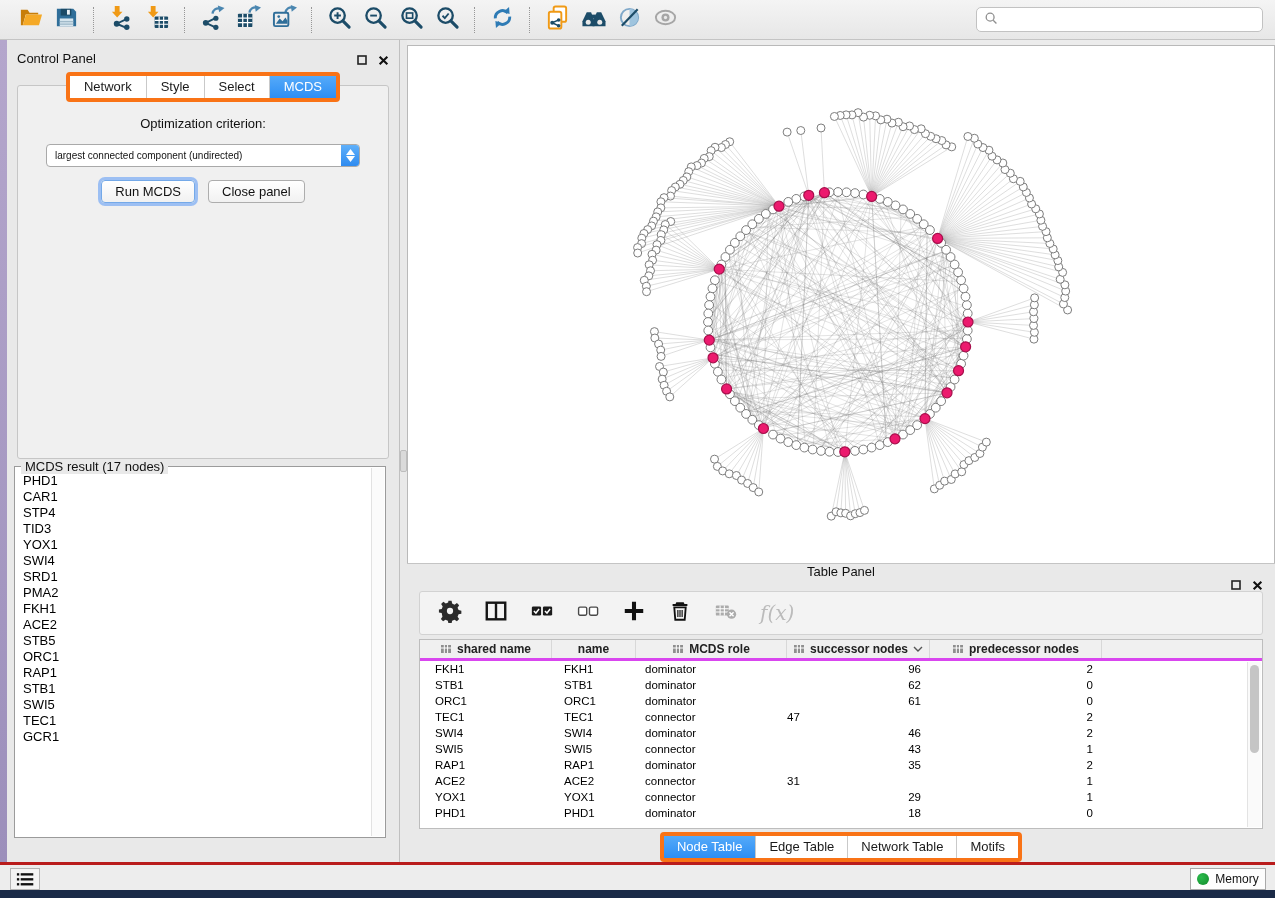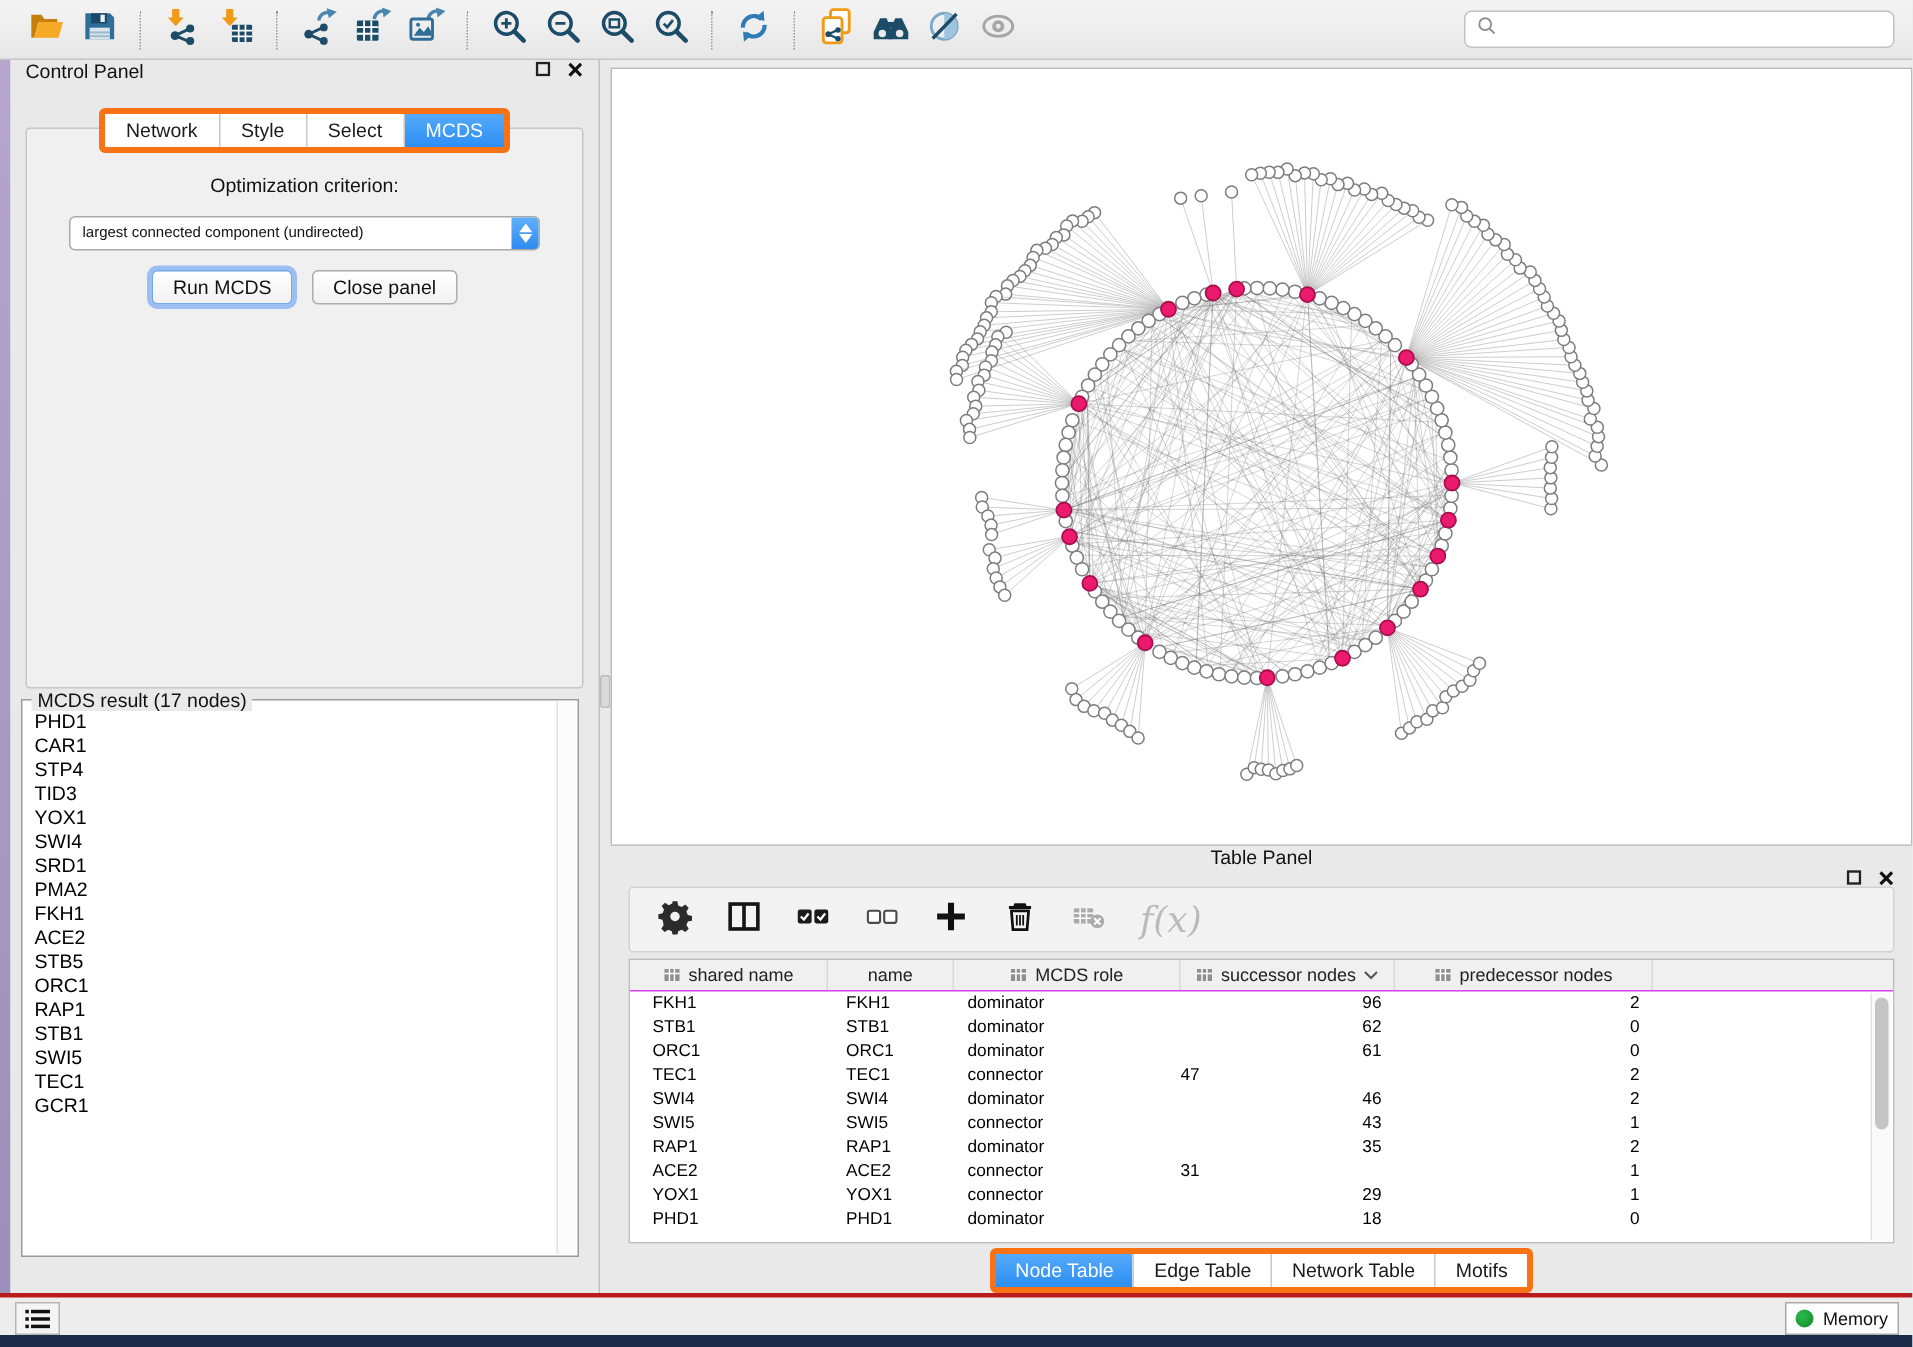--- a/index.html
+++ b/index.html
@@ -18,21 +18,21 @@
   .tbtn { width:36px; height:30px; display:flex; align-items:center; justify-content:center; }
   .tbtn svg { width:25px; height:25px; }
   .tb-sep { width:1px; height:26px; border-left:1px dotted #979797; margin:0 9px; }
   .search-box { margin-left:auto; width:287px; height:25px; background:#fff; border:1px solid #C2C2C2;
     border-radius:5px; display:flex; align-items:center; padding:0 7px; }
   .search-box input { border:none; outline:none; flex:1; font-size:12px; font-family:"Liberation Sans",sans-serif; background:transparent; }
 
   
   .control-panel { position:absolute; left:7px; top:40px; width:393px; height:822px;
     background:#E9E9E9; border-right:1px solid #C0C0C0; }
-  .panel-header { height:26px; display:flex; align-items:flex-start; padding:0 10px; font-size:13px; color:#111; }
+  .panel-header { height:26px; display:flex; align-items:flex-end; padding:0 10px; font-size:13px; color:#111; }
   .panel-header .ph-icons { margin-left:auto; display:flex; gap:9px; }
   .ph-btn { width:12px; height:12px; display:flex; align-items:center; justify-content:center; }
 
   .ctab-row { position:absolute; left:0; top:32px; width:100%; display:flex; justify-content:center; z-index:3; }
   .seg { display:inline-flex; background:#fff; border:4px solid #f97316; border-radius:4px; overflow:hidden; }
   .seg .tab { padding:3px 14px; font-size:13px; color:#1a1a1a; background:#fff; border-left:1px solid #C9C9C9; line-height:16px; }
   .seg .tab:first-child { border-left:none; }
   .seg .tab.active { background:linear-gradient(#55AAF9,#2D8EF4); color:#fff; }
 
   .inner-panel { position:absolute; left:10px; top:45px; width:372px; height:374px;
@@ -73,24 +73,24 @@
   .net-canvas { position:absolute; left:0; top:20px; width:866px; height:497px; background:#fff; }
 
   
   .table-panel { position:absolute; left:407px; top:563px; width:868px; height:299px; background:#E9E9E9; border-top:1px solid #C4C4C4; }
   .tp-header { height:26px; display:flex; align-items:center; padding:0 12px; font-size:13px; color:#111;flex-direction:column; }
   .tp-header .ph-icons { margin-left:auto; display:flex; gap:9px; }
   .tp-toolbar { position:absolute; left:12px; top:27px; width:844px; height:44px; background:#F3F3F3;
     border:1px solid #D2D2D2; border-radius:3px; display:flex; align-items:center; gap:22px; padding-left:18px; }
   .tp-tool { display:flex; align-items:center; justify-content:center; height:28px; }
   .tp-tool svg { width:24px; height:24px; }
-  .fx-label { font-family:"DejaVu Serif", serif; font-style:italic; font-size:24px; color:#BBBBBB; }
+  .fx-label { font-family:"DejaVu Serif", serif; font-style:italic; font-size:20px; color:#BBBBBB; }
 
   .tp-table { position:absolute; left:12px; top:75px; width:844px; height:190px; background:#fff; border:1px solid #BDBDBD; }
-  .tt-head { display:flex; height:21px; background:#F0F0F0; border-bottom:1px solid #d946ef; }
+  .tt-head { display:flex; height:21px; background:#F0F0F0; border-bottom:3px solid #d946ef;font-weight:bold; }
   .tt-hcell { display:flex; align-items:center; justify-content:center; gap:5px; font-size:12px; color:#222;
     border-right:1px solid #D8D8D8; position:relative; }
   .tt-body { position:absolute; left:0; top:21px; right:15px; bottom:0; overflow:hidden; }
   .tt-row { display:flex; height:16px; align-items:center; font-size:11.5px; color:#000; }
   .tt-cell { overflow:hidden; white-space:nowrap; }
   .tp-scroll { position:absolute; top:22px; right:1px; bottom:1px; width:14px; background:#FAFAFA; border-left:1px solid #E3E3E3; }
   .tp-thumb { position:absolute; top:3px; left:2px; width:9px; height:88px; background:#C5C5C5; border-radius:5px; }
 
   .tp-tabs { position:absolute; left:0; right:0; top:268px; display:flex; justify-content:center; }
   .tp-tabs .tab { padding:3px 13px; font-size:13px; }

